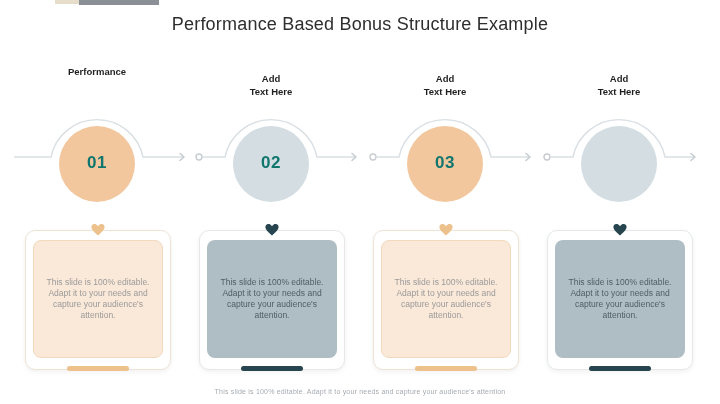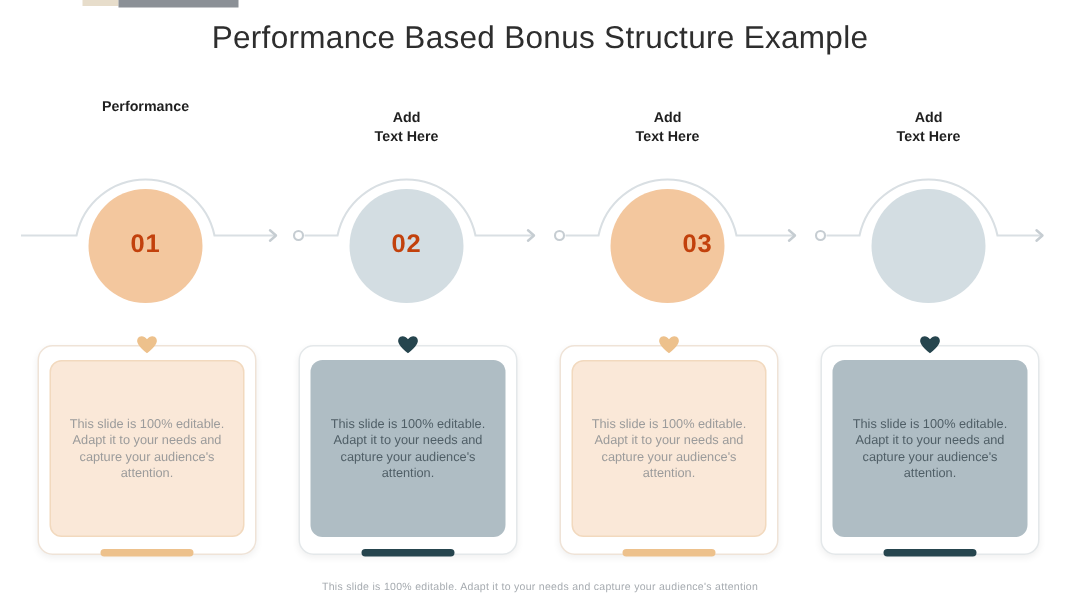--- a/index.html
+++ b/index.html
@@ -6,38 +6,38 @@
   #slide{
     position:relative;width:720px;height:404px;background:#ffffff;overflow:hidden;
     font-family:"Liberation Sans", sans-serif;
   }
   
   .artifact-beige{position:absolute;left:55px;top:0;width:24px;height:4px;background:#e7ddcb;}
   .artifact-gray{position:absolute;left:79px;top:0;width:80px;height:5px;background:#8b9096;}
 
   .slide-title{
     position:absolute;left:0;top:14px;width:720px;text-align:center;
-    font-size:21px;color:#2e2e2e;letter-spacing:.2px;
+    font-size:18px;color:#2e2e2e;letter-spacing:.2px;
   }
 
   .timeline-svg{position:absolute;left:0;top:0;width:720px;height:404px;}
   .conn{fill:none;stroke:#d9dfe3;stroke-width:1.4;}
   .chev{fill:none;stroke:#c6cdd2;stroke-width:1.6;stroke-linecap:round;stroke-linejoin:round;}
   .dotm{fill:#ffffff;stroke:#c6cdd2;stroke-width:1.4;}
   .c-peach{fill:#f3c79e;}
   .c-slate{fill:#d3dde2;}
 
   .step-heading{
     position:absolute;text-align:center;font-weight:bold;font-size:9.5px;line-height:12.5px;color:#1f1f1f;
   }
   .step-heading span{display:block;}
 
   .step-number{
     position:absolute;width:60px;text-align:center;top:153px;
-    font-size:17px;font-weight:bold;color:#c2410c;letter-spacing:.5px;
+    font-size:17px;font-weight:bold;color:#0f766e;letter-spacing:.5px;
   }
 
   .card{
     position:absolute;top:230px;width:144px;height:138px;background:#ffffff;
     border-radius:10px;box-shadow:0 2px 5px rgba(0,0,0,0.06);
   }
   .card.peach{border:1px solid #efe3d7;}
   .card.slate{border:1px solid #e4e8ea;}
   .card-marker{position:absolute;left:50%;top:-8px;margin-left:-8px;width:16px;height:13px;}
   .panel{
@@ -58,21 +58,21 @@
   .footer-caption{
     position:absolute;left:0;top:388px;width:720px;text-align:center;
     font-size:7px;color:#a6abb0;letter-spacing:.2px;
   }
 
   
   .h1{left:42px;top:66px;width:110px;}
   .h2{left:231px;top:73px;width:80px;}
   .h3{left:405px;top:73px;width:80px;}
   .h4{left:579px;top:73px;width:80px;}
-  .n1{left:67px;} .n2{left:241px;} .n3{left:415px;text-align:right;} .n4{left:589px;}
+  .n1{left:67px;} .n2{left:241px;} .n3{left:415px;} .n4{left:589px;}
   .cd1{left:25px;} .cd2{left:199px;} .cd3{left:373px;} .cd4{left:547px;}
 </style>
 </head>
 <body>
 
 <div id="slide">
 
   <div class="artifact-beige"></div>
   <div class="artifact-gray"></div>
 

